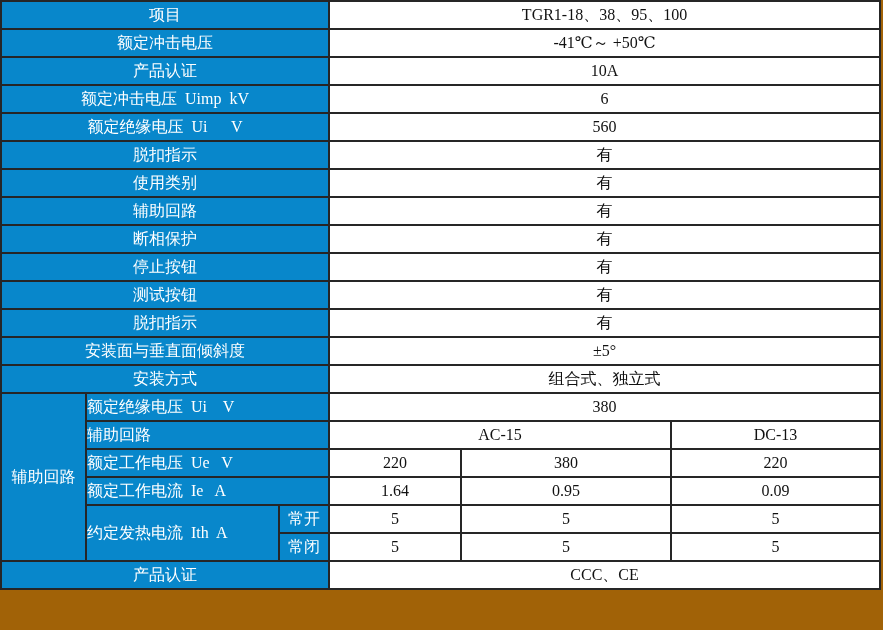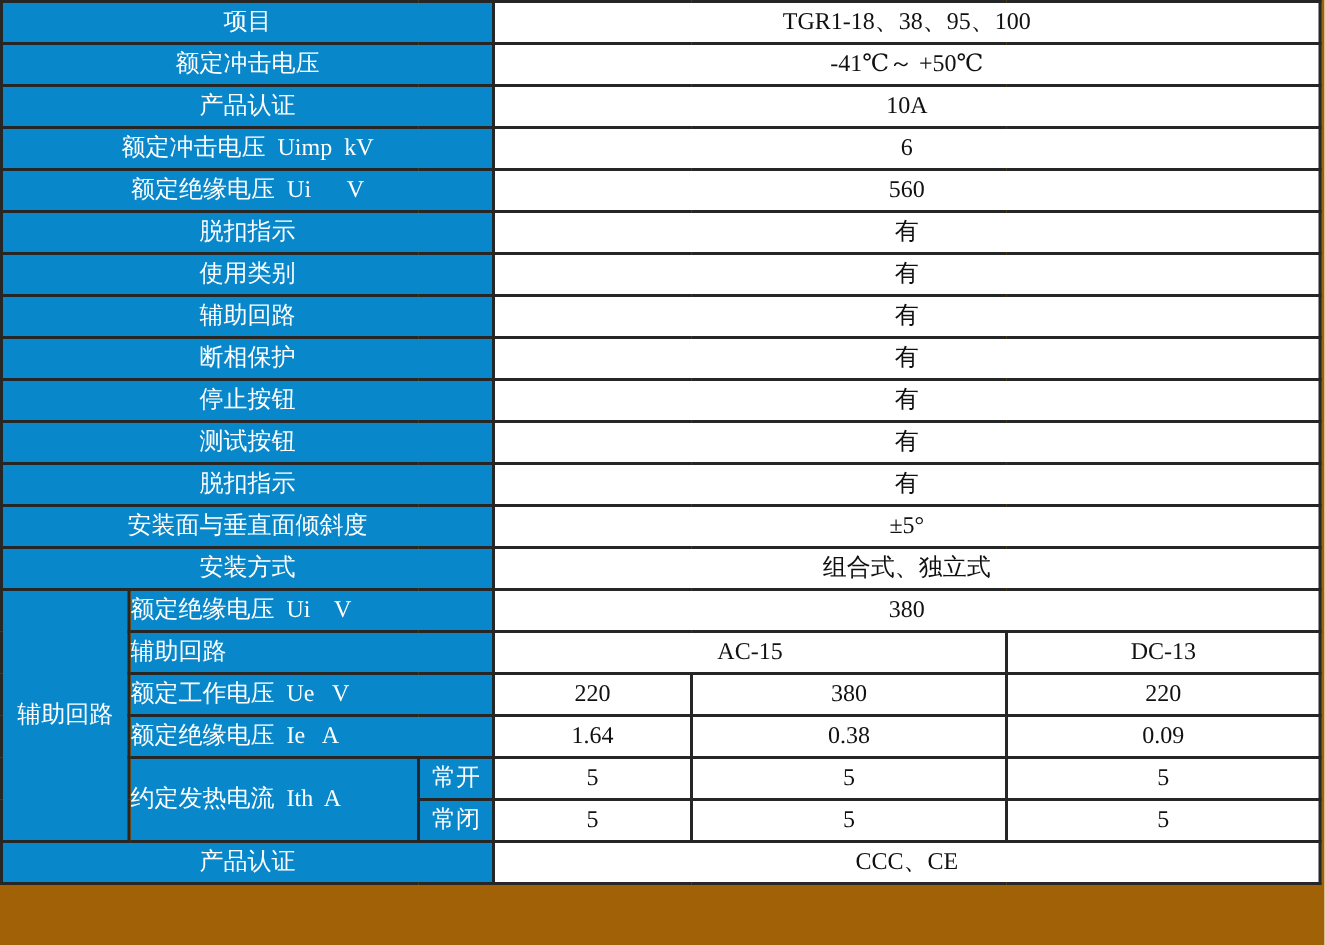--- a/index.html
+++ b/index.html
@@ -124,23 +124,23 @@
         <td colspan="2" class="val">AC-15</td>
         <td class="val">DC-13</td>
       </tr>
       <tr>
         <td colspan="2" class="lbl lbl-left">额定工作电压  Ue   V</td>
         <td class="val">220</td>
         <td class="val">380</td>
         <td class="val">220</td>
       </tr>
       <tr>
-        <td colspan="2" class="lbl lbl-left">额定绝缘电压  Ie   A</td>
+        <td colspan="2" class="lbl lbl-left">额定工作电流  Ie   A</td>
         <td class="val">1.64</td>
-        <td class="val">0.38</td>
+        <td class="val">0.95</td>
         <td class="val">0.09</td>
       </tr>
       <tr>
         <td rowspan="2" class="lbl lbl-left">约定发热电流  Ith  A</td>
         <td class="lbl">常开</td>
         <td class="val">5</td>
         <td class="val">5</td>
         <td class="val">5</td>
       </tr>
       <tr>

